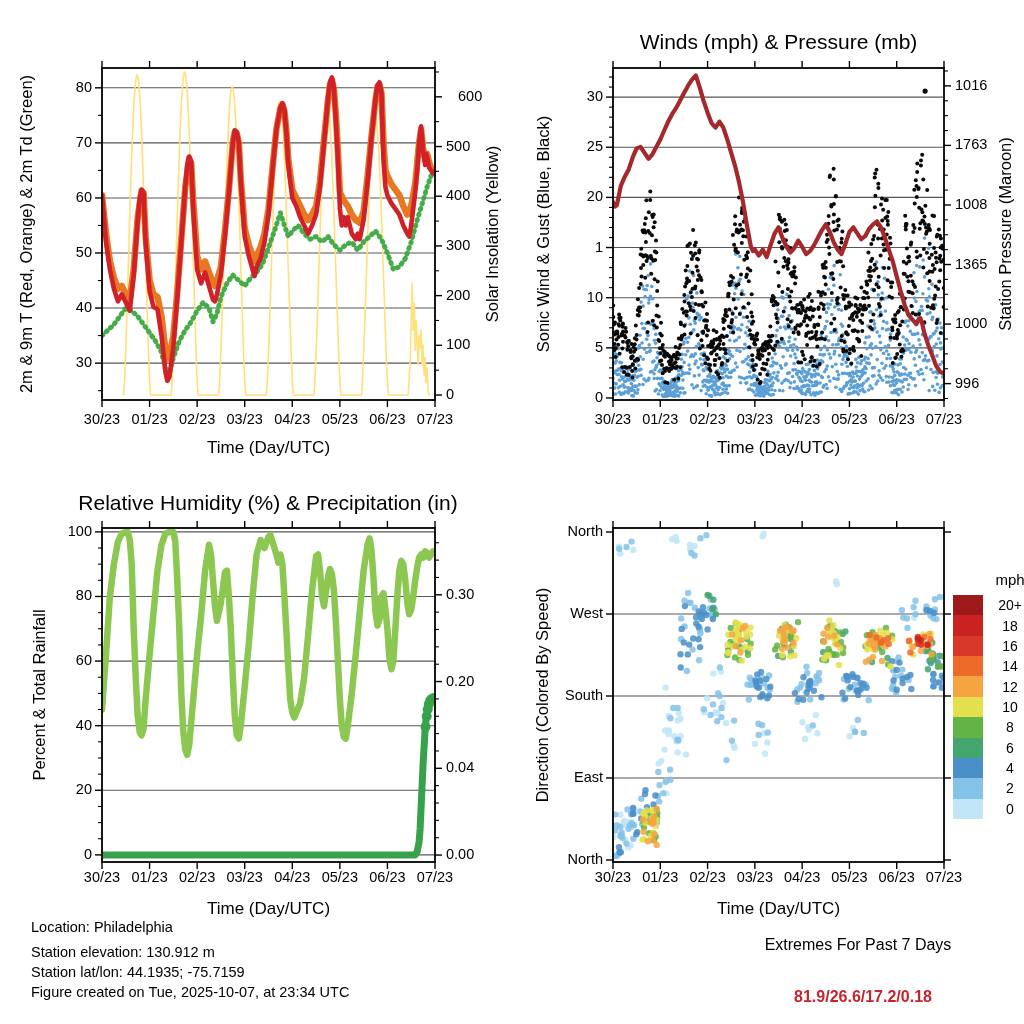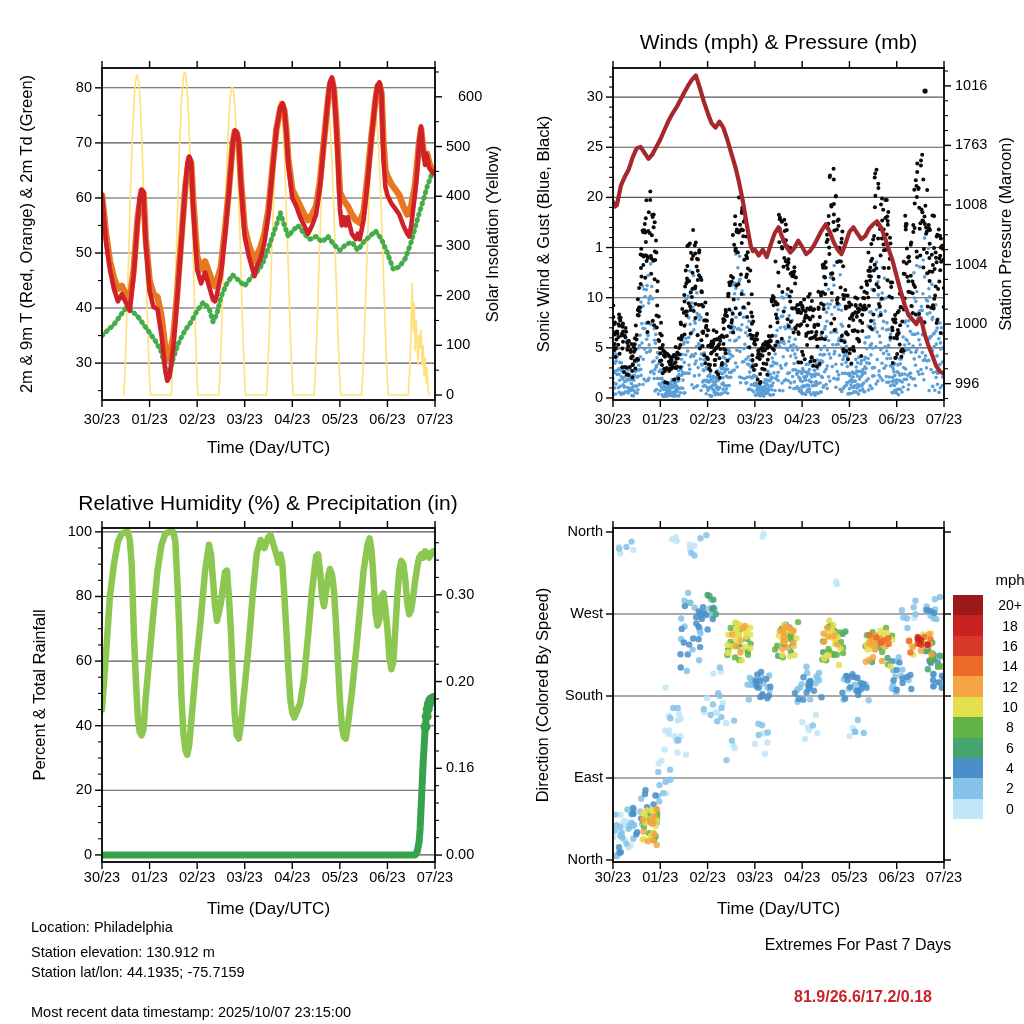--- a/index.html
+++ b/index.html
@@ -2917,40 +2917,40 @@
       <div class="abs tick tl-c" style="left: 918px; top: 411px; width: 52px;">07/23</div>
       <div class="abs tick tl-r" style="left: 547px; top: 388.994px; width: 56px;">0</div>
       <div class="abs tick tl-r" style="left: 547px; top: 338.843px; width: 56px;">5</div>
       <div class="abs tick tl-r" style="left: 547px; top: 288.692px; width: 56px;">10</div>
       <div class="abs tick tl-r" style="left: 547px; top: 238.541px; width: 56px;">1</div>
       <div class="abs tick tl-r" style="left: 547px; top: 188.39px; width: 56px;">20</div>
       <div class="abs tick tl-r" style="left: 547px; top: 138.239px; width: 56px;">25</div>
       <div class="abs tick tl-r" style="left: 547px; top: 88.0876px; width: 56px;">30</div>
       <div class="abs tick tl-l" style="left: 955px; top: 374.623px; width: 56px;">996</div>
       <div class="abs tick tl-l" style="left: 955px; top: 315.072px; width: 56px;">1000</div>
-      <div class="abs tick tl-l" style="left: 955px; top: 255.52px; width: 56px;">1004</div>
+      <div class="abs tick tl-l" style="left: 955px; top: 255.52px; width: 56px;">1365</div>
       <div class="abs tick tl-l" style="left: 955px; top: 195.969px; width: 56px;">1008</div>
       <div class="abs tick tl-l" style="left: 955px; top: 136.417px; width: 56px;">1763</div>
       <div class="abs tick tl-l" style="left: 955px; top: 76.8655px; width: 56px;">1016</div>
       <div class="abs tick tl-c" style="left: 76px; top: 869px; width: 52px;">30/23</div>
       <div class="abs tick tl-c" style="left: 123.571px; top: 869px; width: 52px;">01/23</div>
       <div class="abs tick tl-c" style="left: 171.143px; top: 869px; width: 52px;">02/23</div>
       <div class="abs tick tl-c" style="left: 218.714px; top: 869px; width: 52px;">03/23</div>
       <div class="abs tick tl-c" style="left: 266.286px; top: 869px; width: 52px;">04/23</div>
       <div class="abs tick tl-c" style="left: 313.857px; top: 869px; width: 52px;">05/23</div>
       <div class="abs tick tl-c" style="left: 361.429px; top: 869px; width: 52px;">06/23</div>
       <div class="abs tick tl-c" style="left: 409px; top: 869px; width: 52px;">07/23</div>
       <div class="abs tick tl-r" style="left: 36px; top: 845.894px; width: 56px;">0</div>
       <div class="abs tick tl-r" style="left: 36px; top: 781.29px; width: 56px;">20</div>
       <div class="abs tick tl-r" style="left: 36px; top: 716.687px; width: 56px;">40</div>
       <div class="abs tick tl-r" style="left: 36px; top: 652.083px; width: 56px;">60</div>
       <div class="abs tick tl-r" style="left: 36px; top: 587.48px; width: 56px;">80</div>
       <div class="abs tick tl-r" style="left: 36px; top: 522.876px; width: 56px;">100</div>
       <div class="abs tick tl-l" style="left: 446px; top: 846.06px; width: 56px;">0.00</div>
-      <div class="abs tick tl-l" style="left: 446px; top: 759.306px; width: 56px;">0.16</div>
+      <div class="abs tick tl-l" style="left: 446px; top: 759.306px; width: 56px;">0.04</div>
       <div class="abs tick tl-l" style="left: 446px; top: 672.553px; width: 56px;">0.20</div>
       <div class="abs tick tl-l" style="left: 446px; top: 585.8px; width: 56px;">0.30</div>
       <div class="abs tick tl-c" style="left: 587px; top: 869px; width: 52px;">30/23</div>
       <div class="abs tick tl-c" style="left: 634.286px; top: 869px; width: 52px;">01/23</div>
       <div class="abs tick tl-c" style="left: 681.571px; top: 869px; width: 52px;">02/23</div>
       <div class="abs tick tl-c" style="left: 728.857px; top: 869px; width: 52px;">03/23</div>
       <div class="abs tick tl-c" style="left: 776.143px; top: 869px; width: 52px;">04/23</div>
       <div class="abs tick tl-c" style="left: 823.429px; top: 869px; width: 52px;">05/23</div>
       <div class="abs tick tl-c" style="left: 870.714px; top: 869px; width: 52px;">06/23</div>
       <div class="abs tick tl-c" style="left: 918px; top: 869px; width: 52px;">07/23</div>
@@ -2983,17 +2983,17 @@
       <div class="abs cbar-lab" style="left: 986px; top: 760.1px; width: 48px;">4</div>
       <div class="abs" style="left: 953px; top: 778.2px; width: 30px; height: 20.4px; background: rgb(133, 194, 233);"></div>
       <div class="abs cbar-lab" style="left: 986px; top: 780.4px; width: 48px;">2</div>
       <div class="abs" style="left: 953px; top: 798.6px; width: 30px; height: 20.4px; background: rgb(191, 229, 247);"></div>
       <div class="abs cbar-lab" style="left: 986px; top: 800.8px; width: 48px;">0</div>
     </div>
 
   <div class="abs foot" style="left:31px;top:919px">Location: Philadelphia</div>
   <div class="abs foot" style="left:31px;top:944px">Station elevation: 130.912 m</div>
   <div class="abs foot" style="left:31px;top:964px">Station lat/lon: 44.1935; -75.7159</div>
-  <div class="abs foot" style="left:31px;top:1004px">Most recent data timestamp: 2025/10/07 23:15:00</div>
+  <div class="abs foot" style="left:31px;top:984px">Figure created on Tue, 2025-10-07, at 23:34 UTC</div>
 
   <div class="abs ext" style="left:692px;top:936px;width:332px">Extremes For Past 7 Days</div>
   <div class="abs ext ext-val" style="left: 697px; top: 988px; width: 332px; color: rgb(200, 35, 43);">81.9/26.6/17.2/0.18</div>
 </div>
 
 </body></html>

